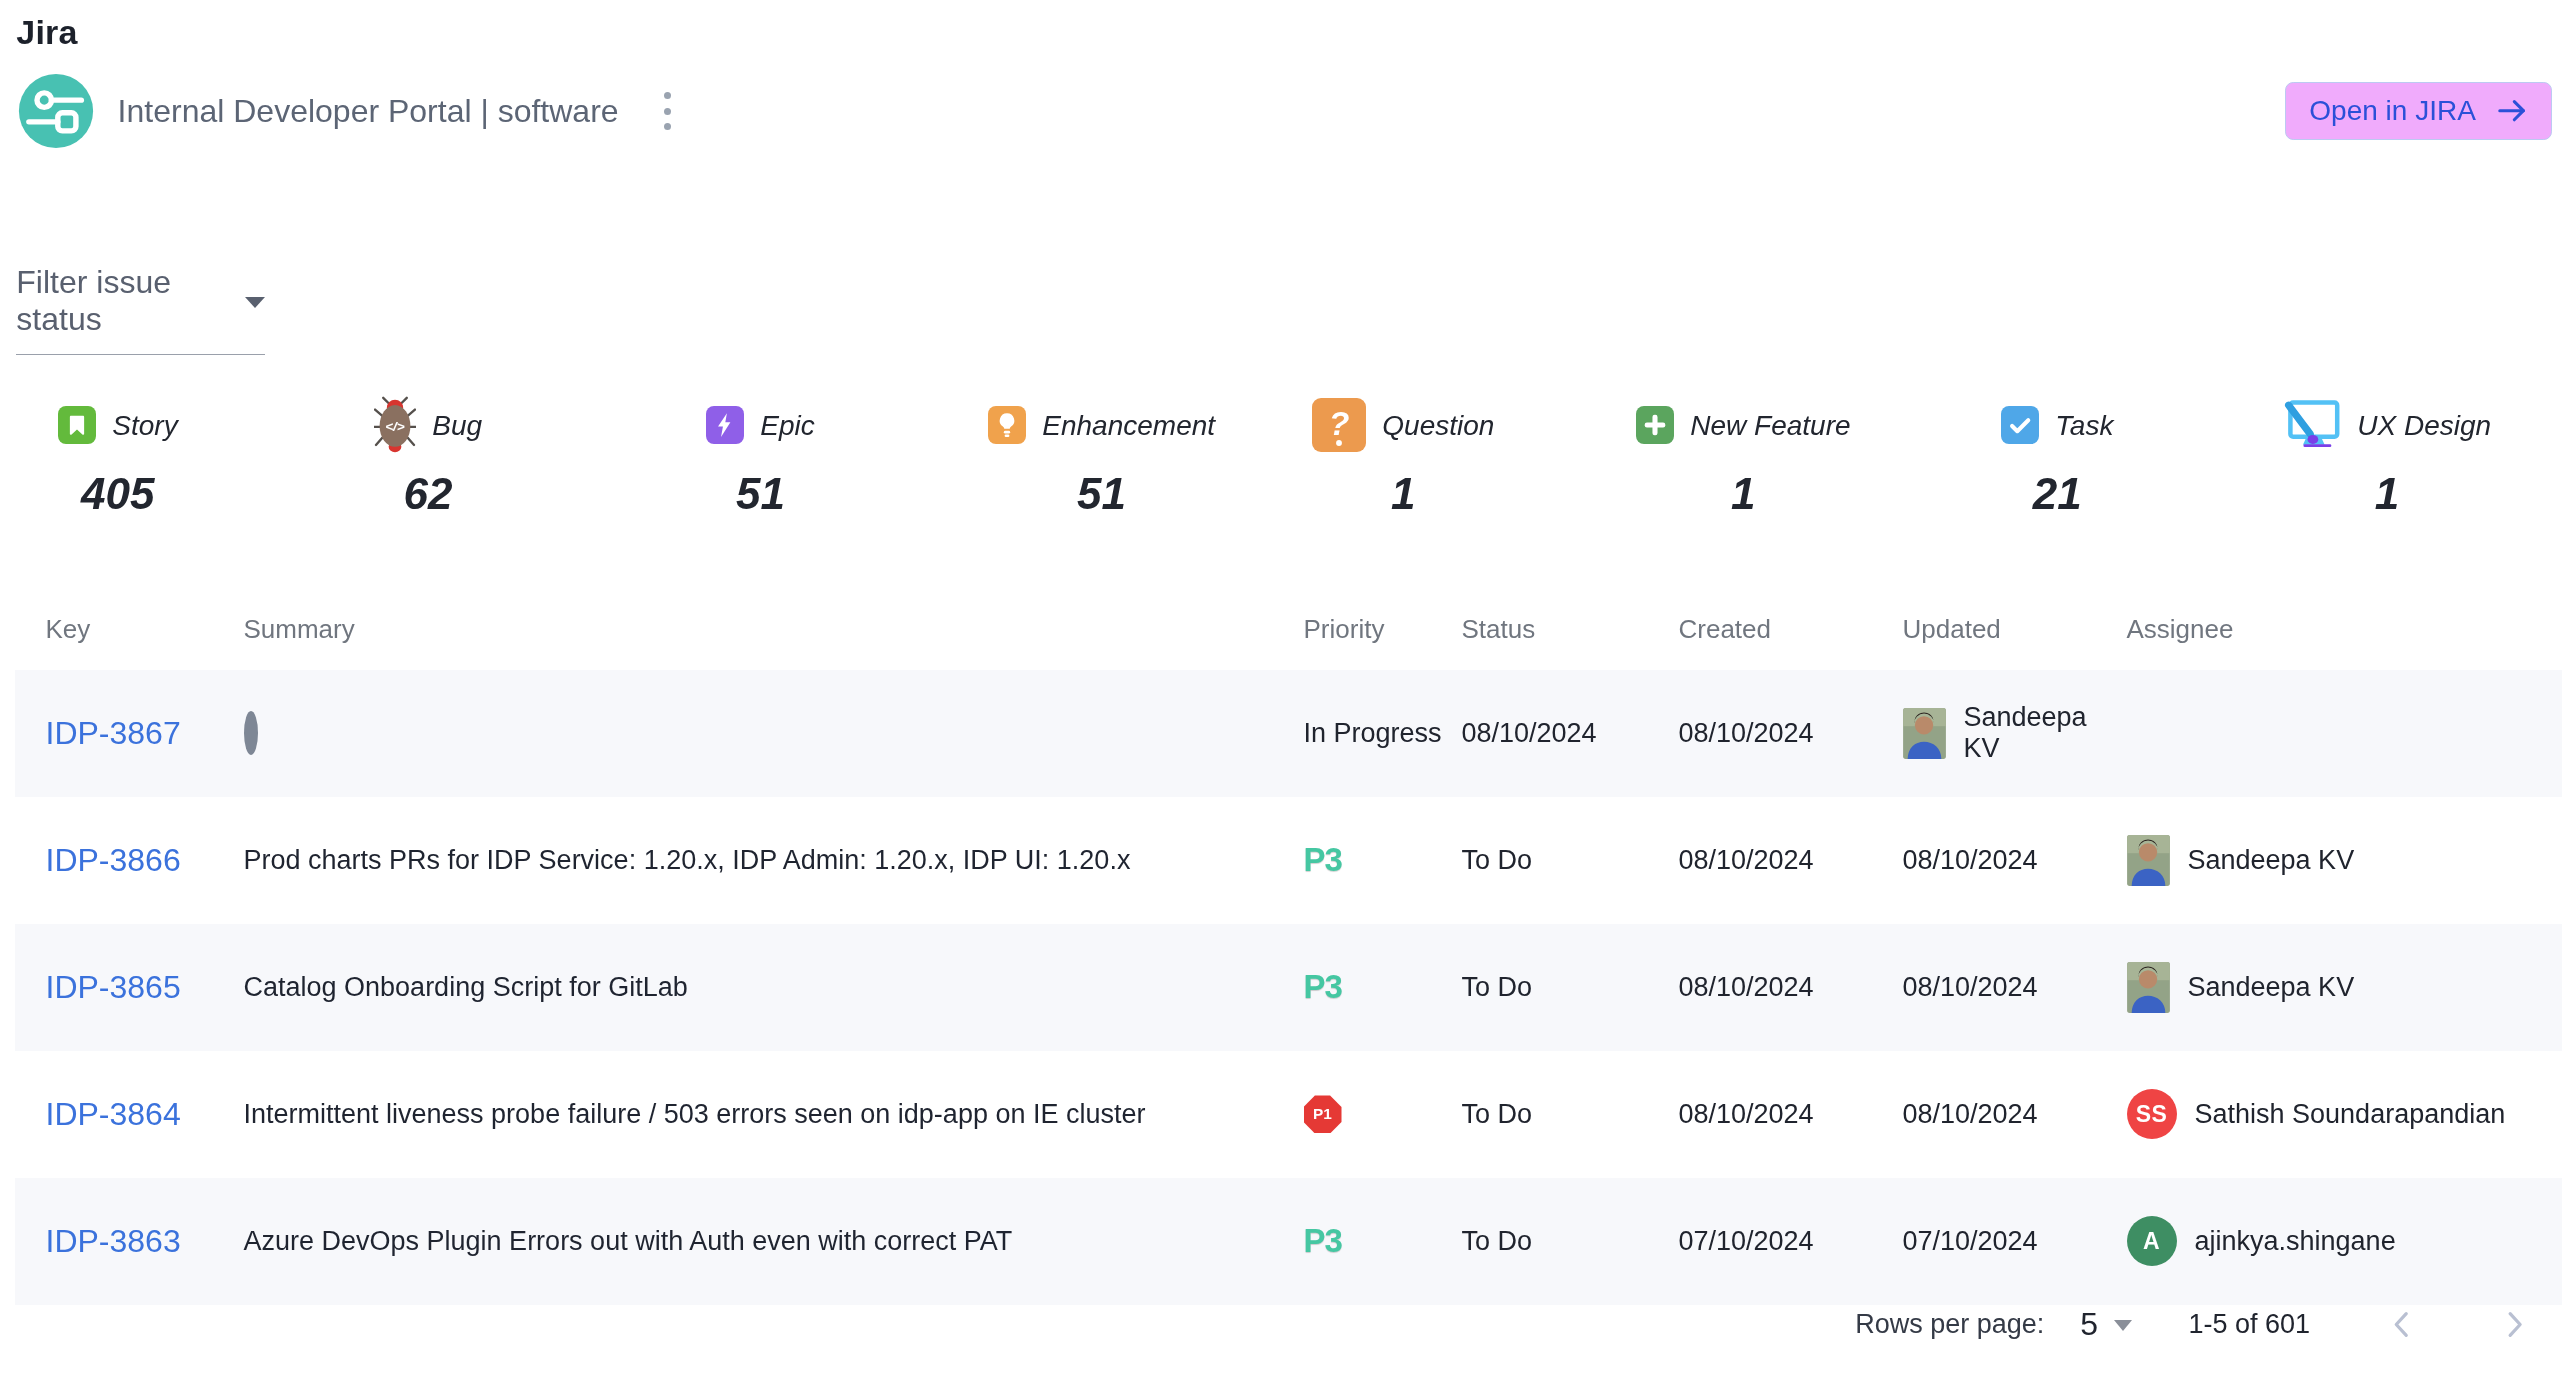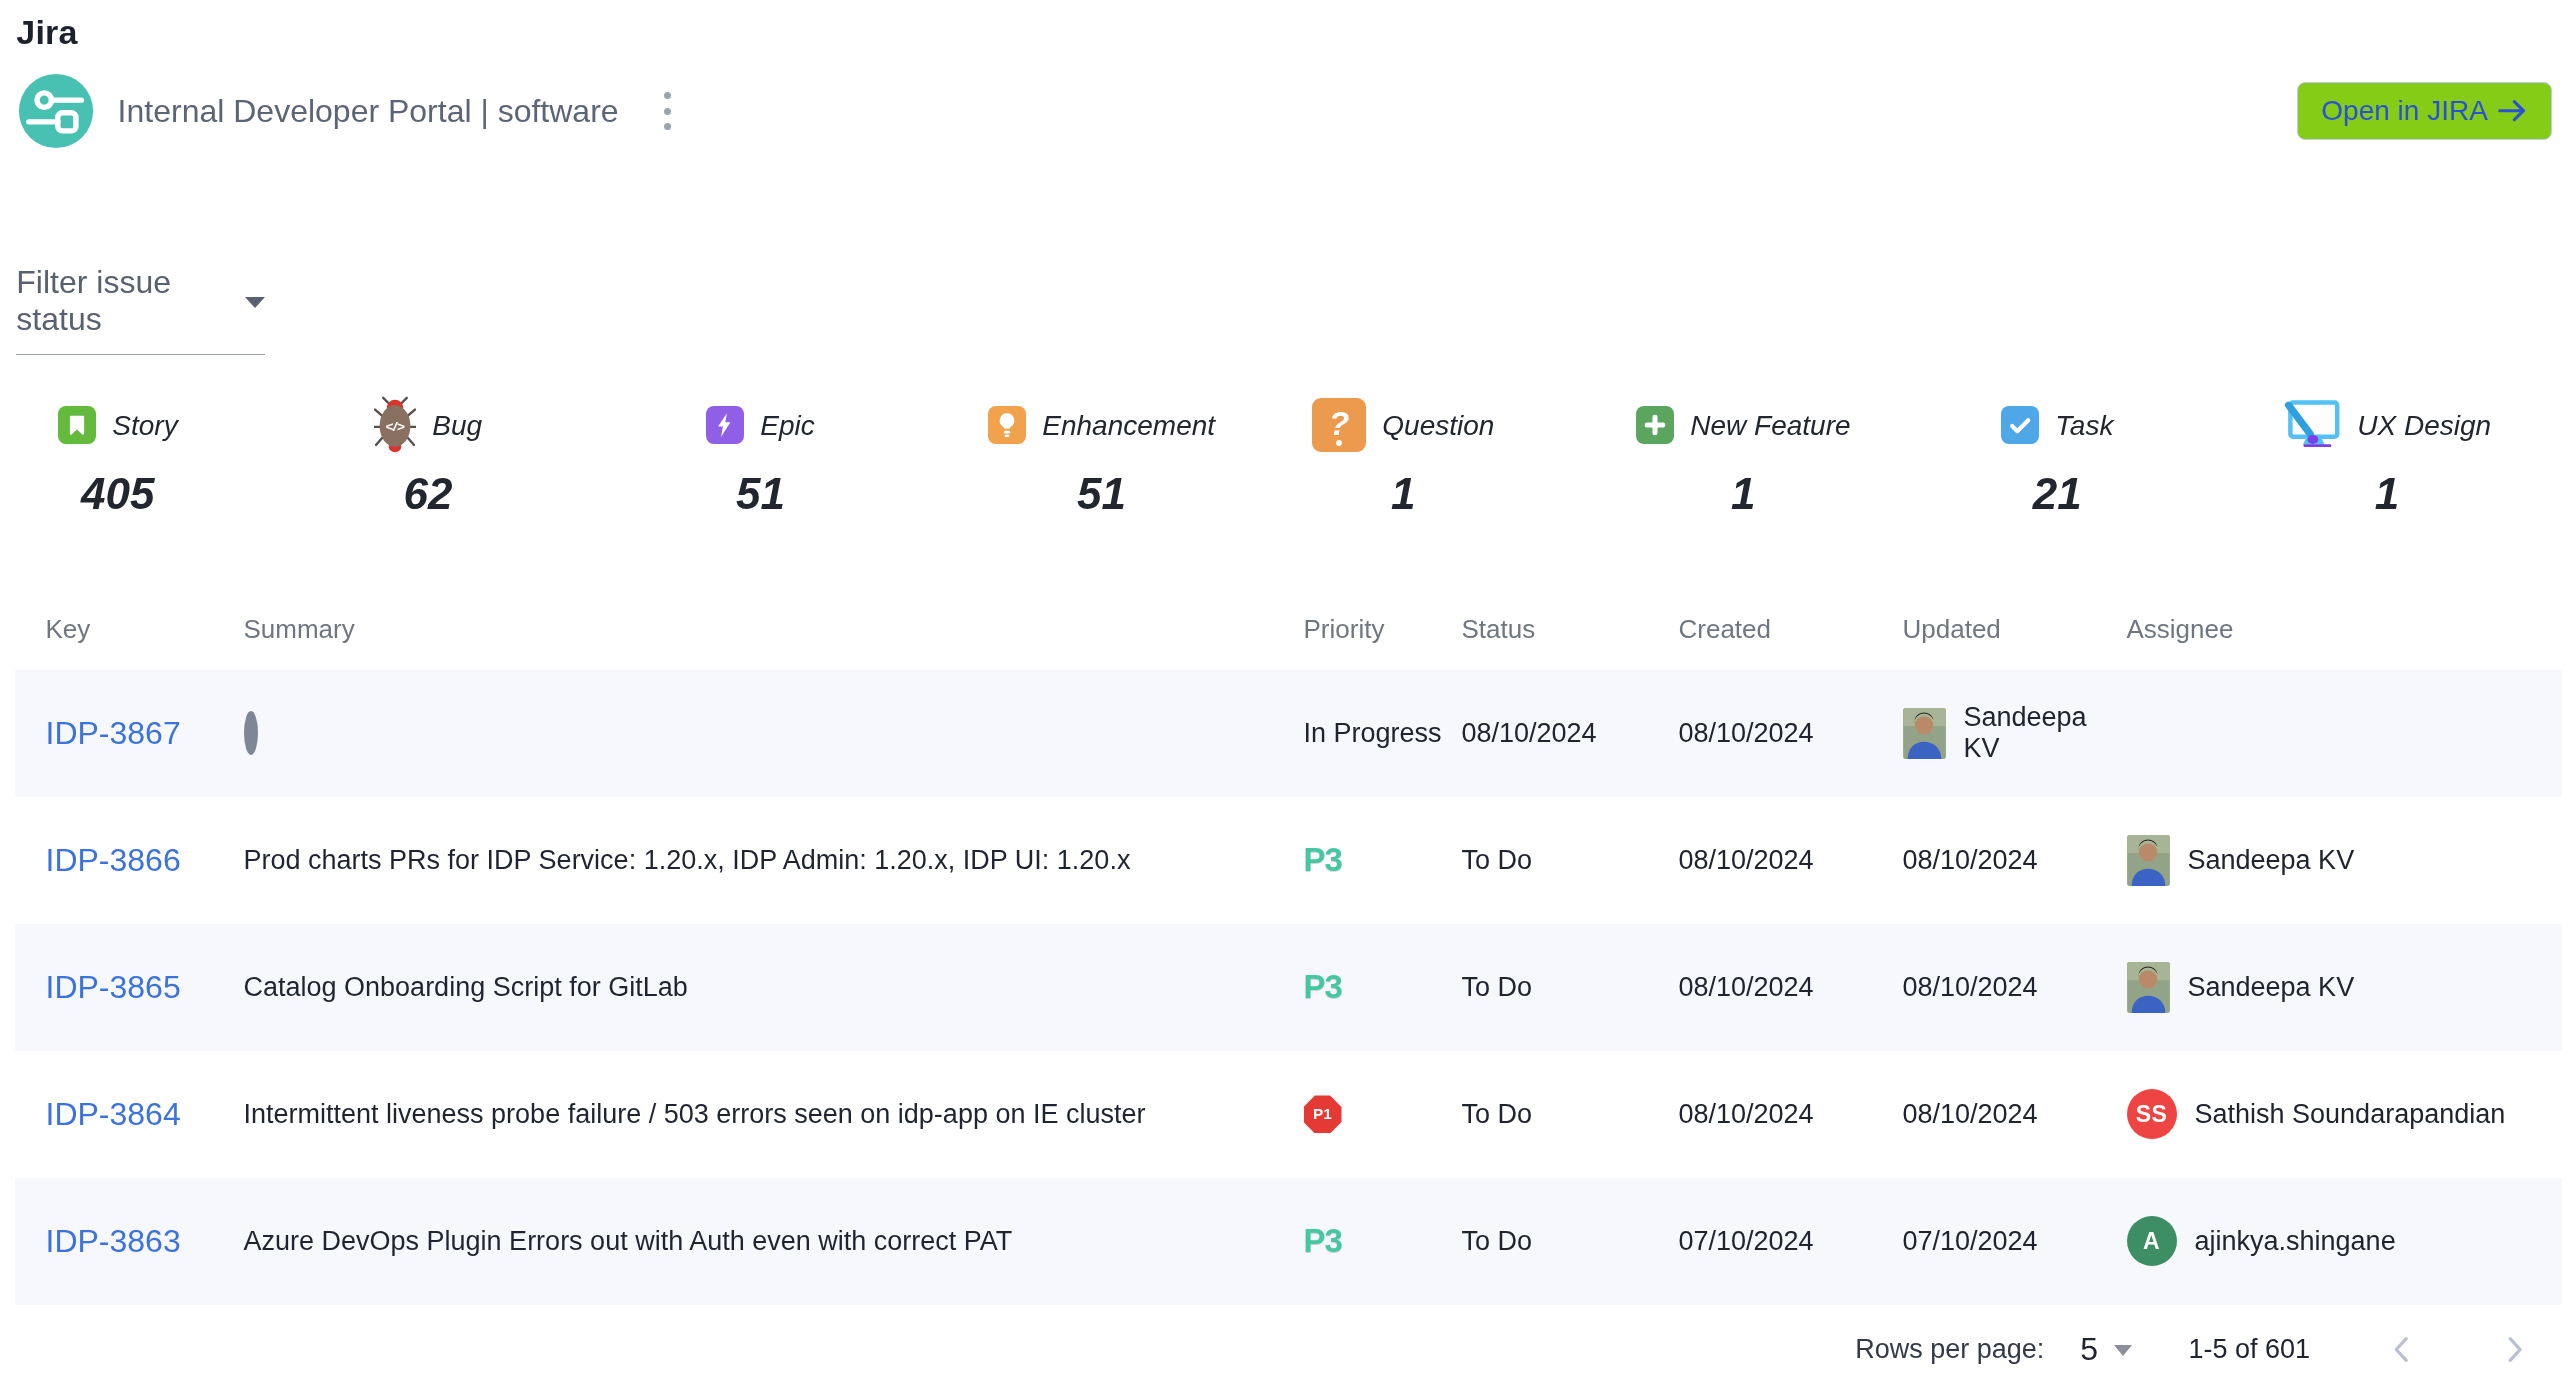--- a/index.html
+++ b/index.html
@@ -13,22 +13,22 @@
   }
   .widget-title { padding: 12.7px 0 0 16.3px; font-size: 34px; font-weight: 700; color: #1c212b; letter-spacing: 0.2px; }
 
   
   .app-header { display: flex; align-items: center; margin: 18px 23.6px 0 18px; height: 83px; }
   .logo { width: 76px; height: 76px; flex: 0 0 auto; }
   .project-title { margin-left: 23.6px; font-size: 32px; color: #5c6575; }
   .dots-menu { margin-left: 38px; display: flex; flex-direction: column; gap: 8.2px; cursor: pointer; padding: 7.3px; }
   .dots-menu span { width: 7.3px; height: 7.3px; border-radius: 50%; background: #9aa3b0; }
   .hspacer { flex: 1; }
-  .open-btn { display: flex; align-items: center; gap: 9px; border: 1.8px solid #bcc9f2; border-radius: 8.2px;
-    padding: 0 23.6px; height: 58px; font-size: 28px; color: #2b50d8; background: #84cc16; cursor: pointer;
+  .open-btn { display: flex; align-items: center; gap: 21px; border: 1.8px solid #bcc9f2; border-radius: 8.2px;
+    padding: 0 23.6px; height: 58px; font-size: 28px; color: #2b50d8; background: #f0abfc; cursor: pointer;
     font-family: "Liberation Sans", sans-serif; }
 
   
   .filter { margin: 111px 0 0 16.3px; display: flex; align-items: center; width: 249px;
     font-size: 32px; color: #59606f; border-bottom: 1.8px solid #9aa0ab; padding-bottom: 16.3px; cursor: pointer; }
   .caret-down { width: 0; height: 0; border-left: 10px solid transparent; border-right: 10px solid transparent;
     border-top: 11.8px solid #59606f; margin-left: 5.4px; margin-top: 3.6px; }
 
   
   .stats { display: grid; grid-template-columns: 316px 332px 282px 324px 324px 365px 282px auto;
@@ -54,21 +54,21 @@
   .p1-octagon { width: 38px; height: 38px; background: #e53935; color: #fff; font-size: 15.4px; font-weight: 700;
     display: flex; align-items: center; justify-content: center;
     clip-path: polygon(30% 0, 70% 0, 100% 30%, 100% 70%, 70% 100%, 30% 100%, 0 70%, 0 30%); }
 
   .assignee-cell { display: flex; align-items: center; gap: 18px; }
   .avatar-photo { width: 43px; height: 51px; border-radius: 2.7px; overflow: hidden; flex: 0 0 auto; }
   .avatar-circle { width: 50px; height: 50px; border-radius: 50%; color: #fff; font-size: 23px; font-weight: 700;
     display: flex; align-items: center; justify-content: center; flex: 0 0 auto; letter-spacing: 0.5px; }
 
   
-  .pagination { position: absolute; right: 40px; bottom: 3px; display: flex; align-items: center;
+  .pagination { position: absolute; right: 40px; bottom: 28px; display: flex; align-items: center;
     font-size: 27px; color: #343a46; height: 58px; }
   .rpp-value { font-size: 32px; color: #20242e; margin-left: 36px; display: flex; align-items: center; cursor: pointer; }
   .rpp-caret { width: 0; height: 0; border-left: 9px solid transparent; border-right: 9px solid transparent;
     border-top: 11px solid #8a8f99; margin-left: 16.3px; margin-top: 3.6px; }
   .range-label { margin-left: 56px; color: #20242e; }
   .page-chevron { margin-left: 71px; cursor: pointer; display: flex; align-items: center; justify-content: center;
     width: 42px; height: 42px; }
 </style>
 </head>
 <body>

